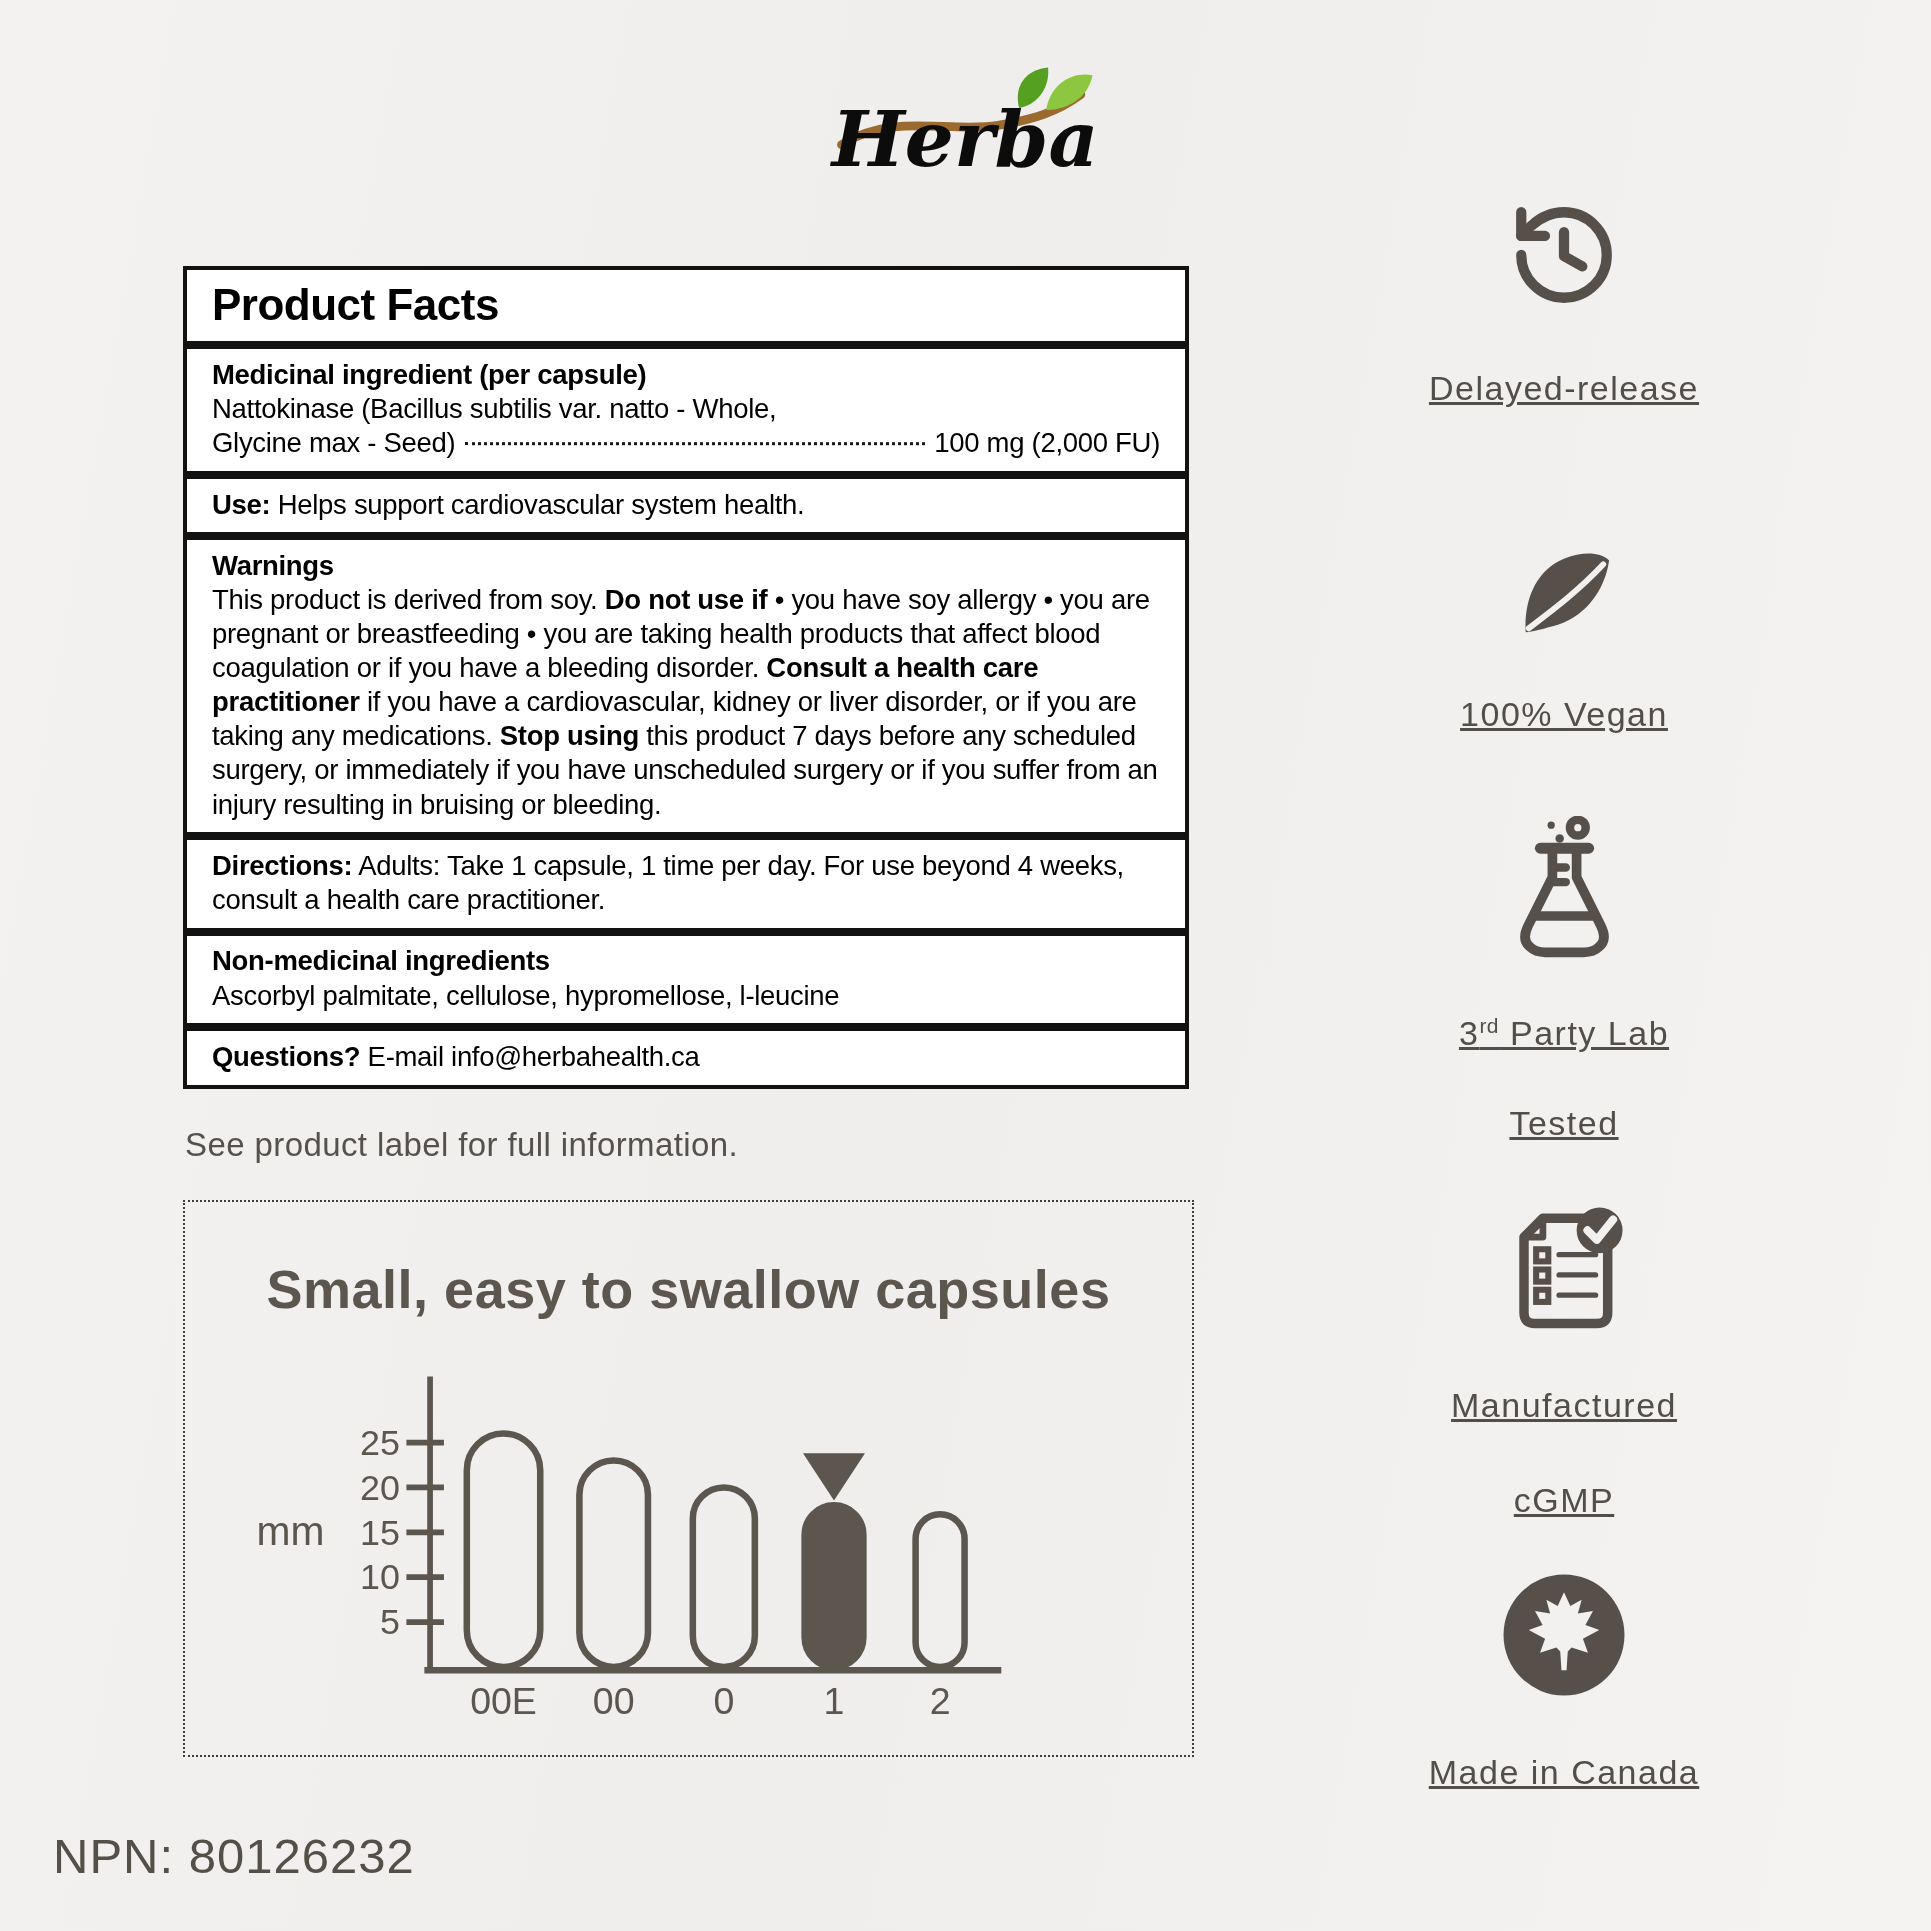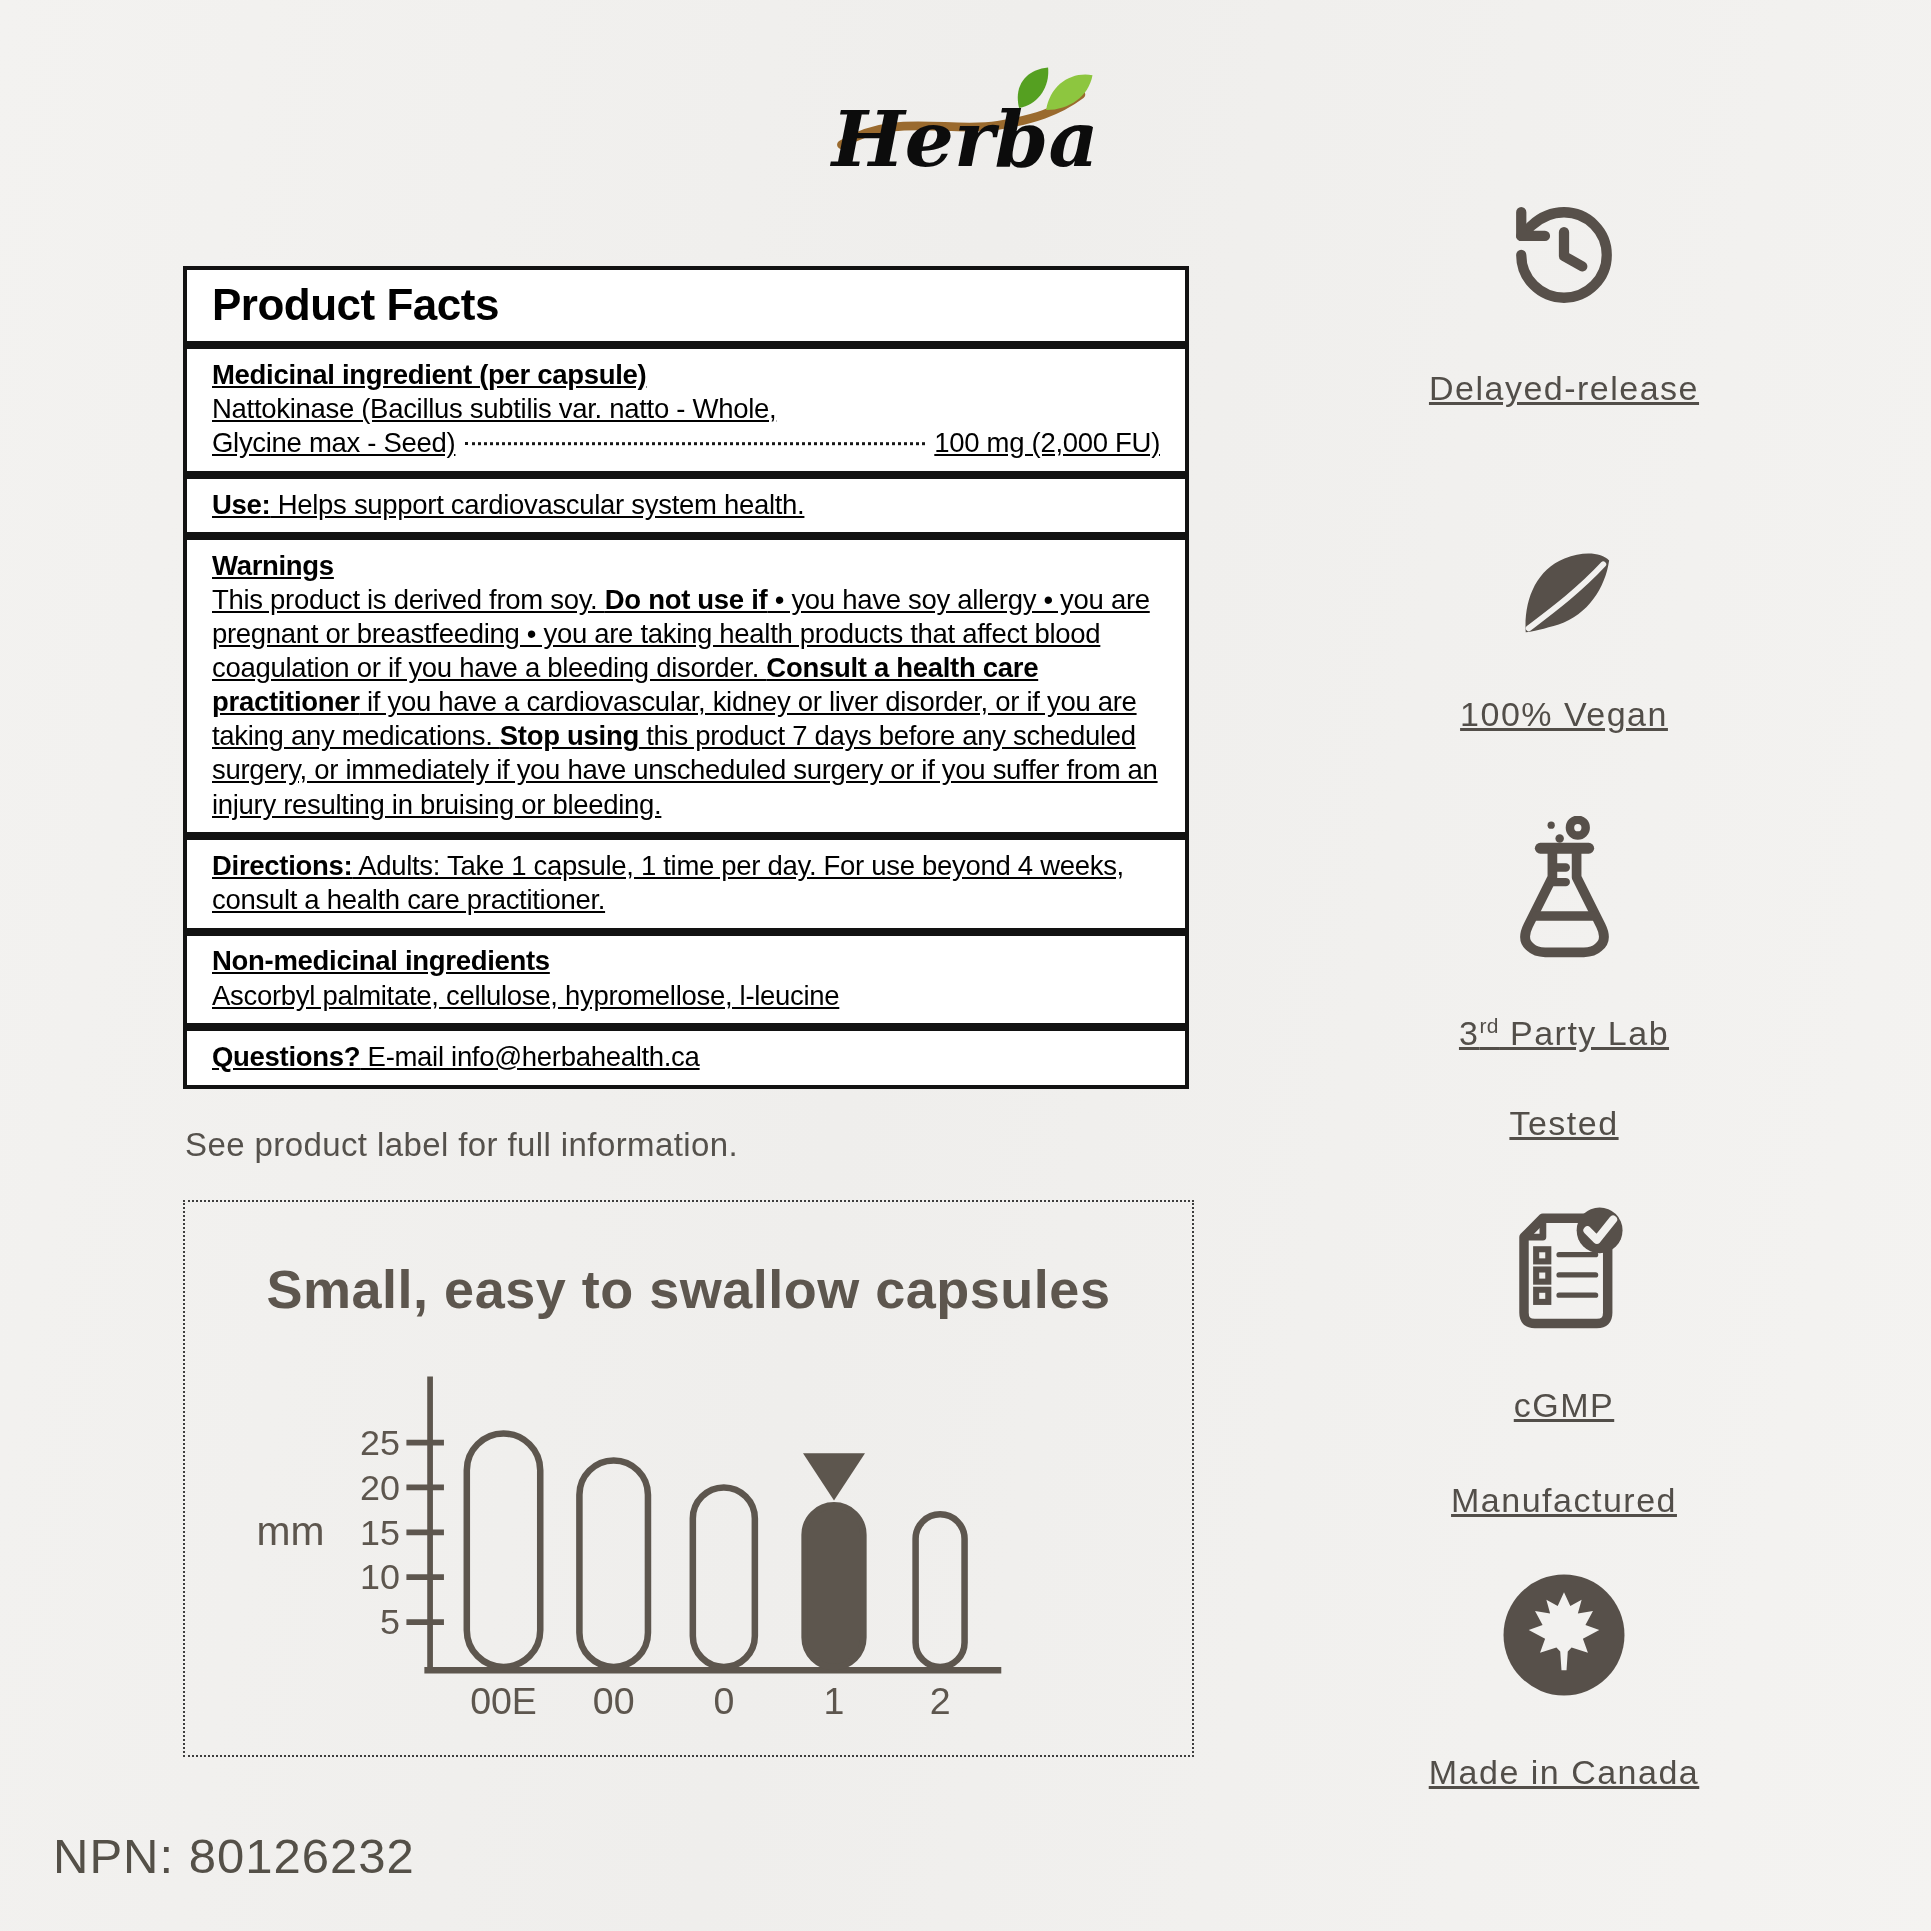--- a/index.html
+++ b/index.html
@@ -11,21 +11,21 @@
   }
   
   .logo{position:absolute;left:826px;top:66px;width:280px;height:114px;}
   
   .pf{
     position:absolute;left:183px;top:266px;width:1006px;
     background:#fff;border:4.8px solid #121212;color:#000;
     box-sizing:border-box;letter-spacing:-0.3px;
   }
   .pf-title{font-size:44px;font-weight:bold;padding:9.7px 25px 11.6px;letter-spacing:-0.5px;}
-  .pf-sec{border-top:8.7px solid #121212;padding:8.7px 25px 10.6px;font-size:27.5px;line-height:1.24;text-decoration:underline;}
+  .pf-sec{border-top:8.7px solid #121212;padding:8.7px 25px 10.6px;font-size:27.5px;line-height:1.24;}
   .pf b{font-weight:bold;}
   .pf .h{font-weight:bold;}
   .dotline{display:flex;align-items:baseline;}
   .leader{flex:1;border-bottom:3.9px dotted #161616;margin:0 9.7px;transform:translateY(-6.8px);}
   .amt{white-space:nowrap;}
   
   .note{position:absolute;left:185px;top:1126px;font-size:33px;color:#55514c;letter-spacing:0.4px;}
   
   .capbox{
     position:absolute;left:183px;top:1200px;width:1011px;height:557px;
@@ -165,22 +165,22 @@
     <svg width="135" height="135" viewBox="0 0 100 100">
       <path d="M34 12 H74 Q82 12 82 20 V82 Q82 90 74 90 H28 Q20 90 20 82 V26 Z" fill="none" stroke="#57504a" stroke-width="7" stroke-linejoin="round"></path>
       <path d="M34 12 L34 26 L20 26" fill="none" stroke="#57504a" stroke-width="5" stroke-linejoin="round"></path>
       <rect x="29" y="35" width="9" height="9" fill="none" stroke="#57504a" stroke-width="4.5"></rect>
       <rect x="29" y="50" width="9" height="9" fill="none" stroke="#57504a" stroke-width="4.5"></rect>
       <rect x="29" y="65" width="9" height="9" fill="none" stroke="#57504a" stroke-width="4.5"></rect>
       <path d="M46 39 H73 M46 54 H73 M46 69 H73" stroke="#57504a" stroke-width="4" stroke-linecap="round"></path>
       <circle cx="76" cy="21" r="17" fill="#57504a"></circle>
       <path d="M67 21 L74 28 L86 13" fill="none" stroke="#f2f1ef" stroke-width="6" stroke-linecap="round" stroke-linejoin="round"></path>
     </svg>
+    <span class="lbl">Manufactured</span>
     <span class="lbl">cGMP</span>
-    <span class="lbl">Manufactured</span>
   </div>
 
   <div class="badge b4">
     <svg width="126" height="126" viewBox="0 0 100 100">
       <circle cx="50" cy="50" r="48" fill="#57504a"></circle>
       <path d="M50 16 L55 27 L64 22 L61 33 L73 31 L67 42 L78 46 L65 53 L69 64 L56 60 L53 63 L52 78 L48 78 L47 63 L44 60 L31 64 L35 53 L22 46 L33 42 L27 31 L39 33 L36 22 L45 27 Z" fill="#f2f1ef"></path>
     </svg>
     <span class="lbl">Made in Canada</span>
   </div>
 

